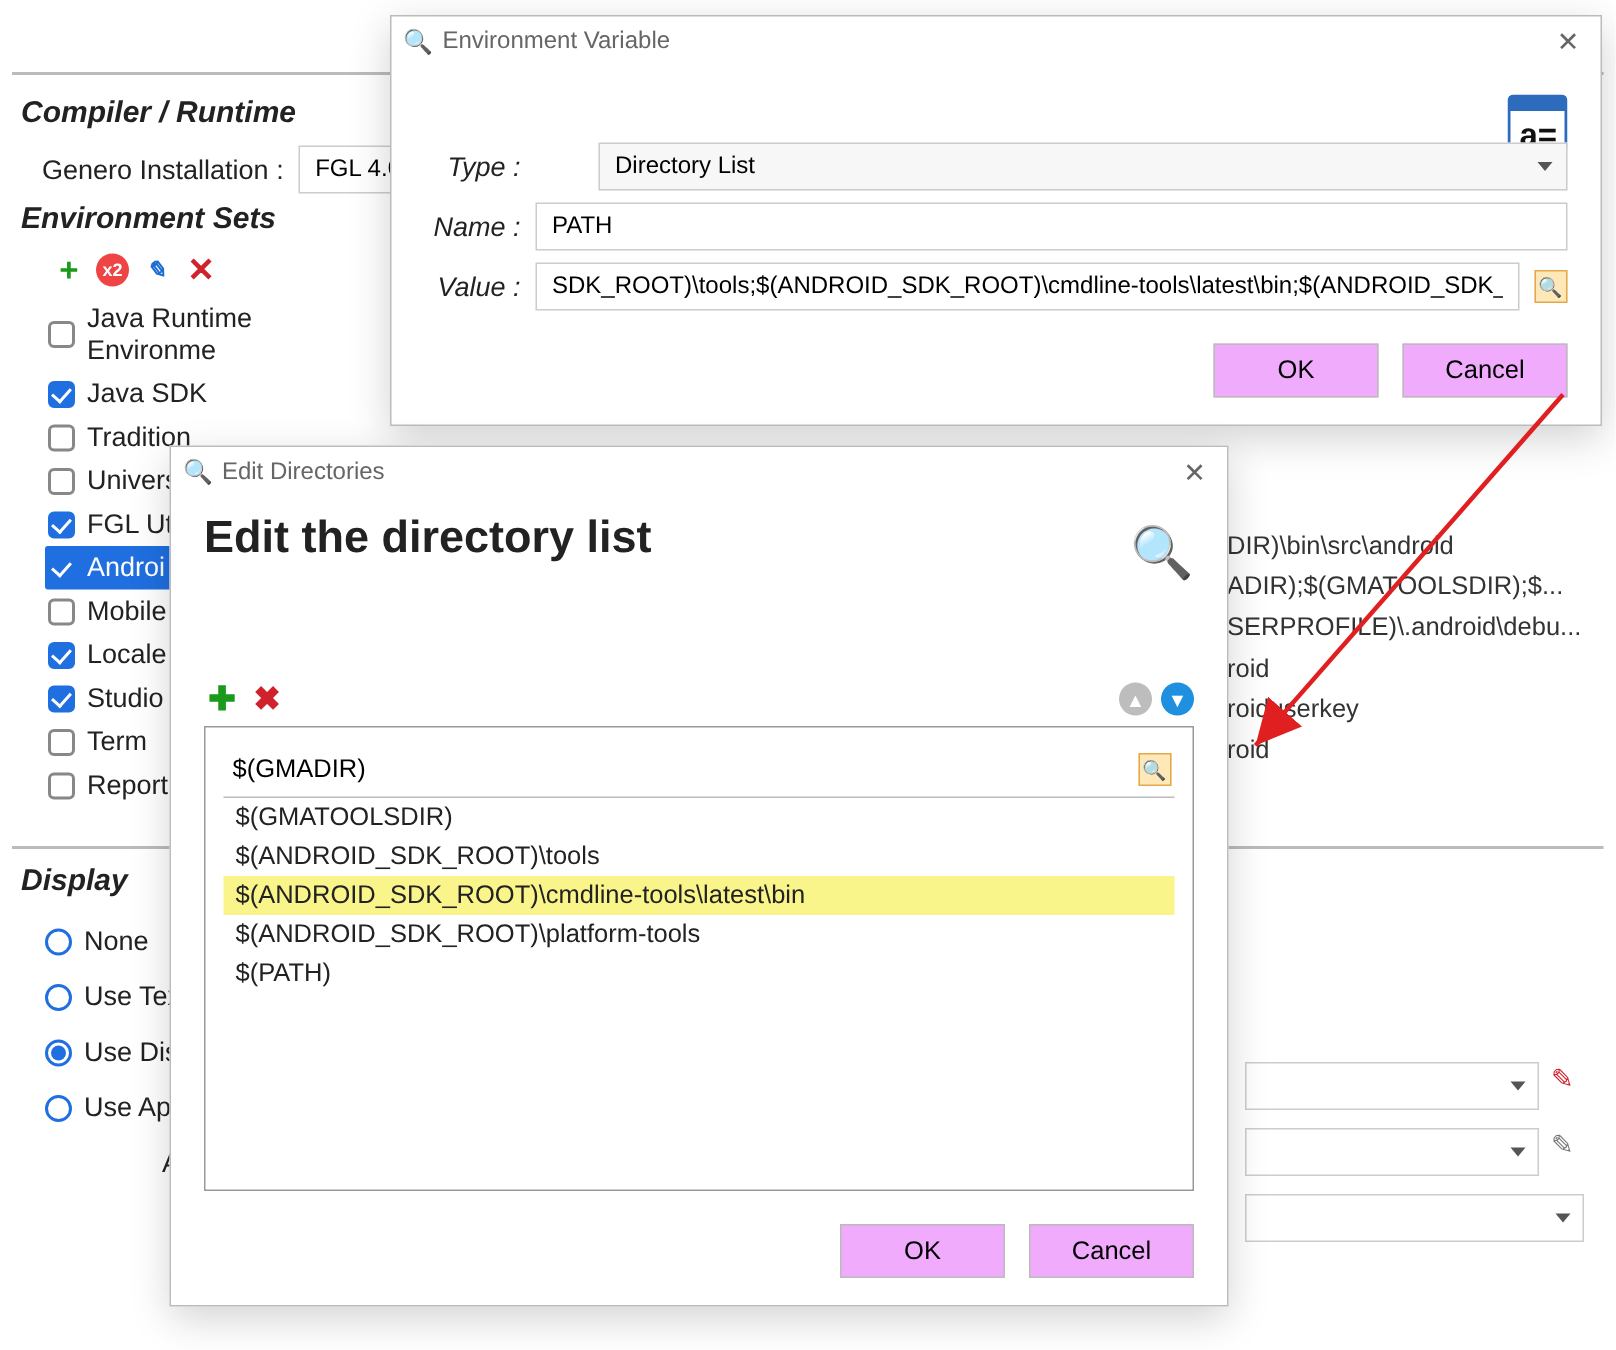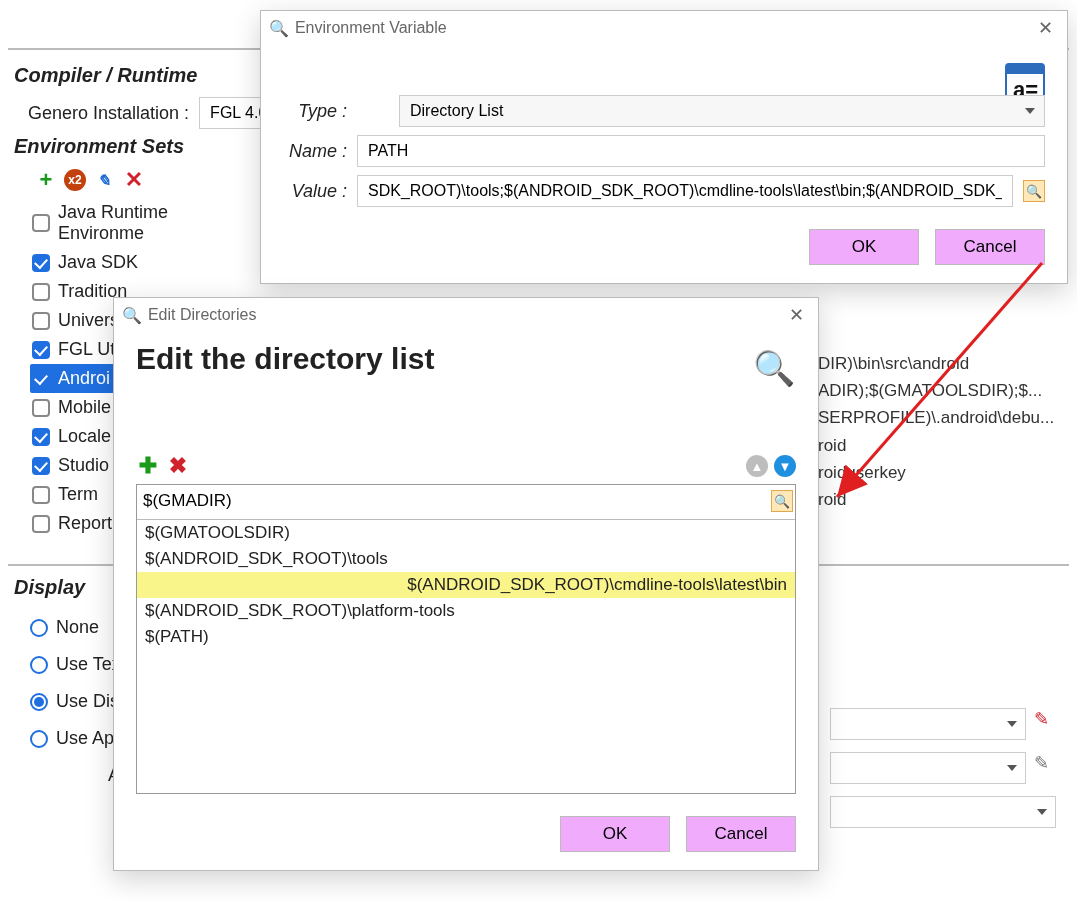--- a/index.html
+++ b/index.html
@@ -50,44 +50,44 @@
 .select-wrap::after { content: ""; position: absolute; right: 10px; top: 13px; width: 0; height: 0; border-left: 5px solid transparent; border-right: 5px solid transparent; border-top: 6px solid #555; }
 .btns { display: flex; gap: 16px; justify-content: flex-end; margin-top: 22px; }
 .btn { min-width: 110px; padding: 7px 16px; border: 1px solid #bbb; background: #f0abfc; font-size: 17px; text-align: center; cursor: pointer; }
 .mag { width: 22px; height: 22px; border: 1px solid #e2a84a; background: #ffe8b8; display: inline-flex; align-items: center; justify-content: center; cursor: pointer; }
 .mag span { font-size: 13px; }
 
 .mini-tb { display: flex; align-items: center; gap: 6px; margin-bottom: 6px; }
 .mini-tb .spacer { flex: 1; }
 .circle { width: 22px; height: 22px; border-radius: 50%; display: inline-flex; align-items: center; justify-content: center; color: #fff; font-size: 13px; cursor: pointer; }
 
-.dir-list-box { border: 1px solid #999; padding: 0; height: 310px; overflow: auto; }
+.dir-list-box { border: 1px solid #999; padding: 12px; height: 310px; overflow: auto; }
 .dir-item { padding: 3px 8px; font-size: 17px; }
-.dir-item.highlight { background: #faf58a; text-align: right; }
+.dir-item.highlight { background: #faf58a; }
 
 .dir-edit-row { display: flex; align-items: center; border-bottom: 1px solid #bbb; padding: 0 2px 2px; }
 .dir-edit-row input { border: none; outline: none; flex: 1; font-size: 17px; padding: 6px 4px; }
 
 .arrow-annot { position: absolute; pointer-events: none; }
 </style>
 </head>
 <body>
 
 <div class="bg-page">
   <div class="rule" style="margin-top:40px"></div>
   <div class="section-title">Compiler / Runtime</div>
   <div class="field-row">
     <label>Genero Installation :</label>
     <input class="txt" style="width: 80px;" value="FGL 4.0">
   </div>
 
   <div class="section-title" style="margin-top:6px">Environment Sets</div>
   <div class="tb-row">
     <span class="tb-btn" style="color:#1a9a1a;font-size:22px">+</span>
-    <span class="tb-btn" style="background:#c2410c;color:#fff;border-radius:50%;width:22px;height:22px;font-size:12px">x2</span>
+    <span class="tb-btn" style="background:#ef4444;color:#fff;border-radius:50%;width:22px;height:22px;font-size:12px">x2</span>
     <span class="tb-btn" style="color:#1d6cd4;font-style:italic">✎</span>
     <span class="tb-btn" style="color:#d0222c;font-size:22px">✕</span>
   </div>
   <div class="env-list" id="env-list">
       <div class="chk-row">
         <span class="chk"></span>
         <span>Java Runtime Environme</span>
       </div>
       <div class="chk-row">
         <span class="chk on"></span>

